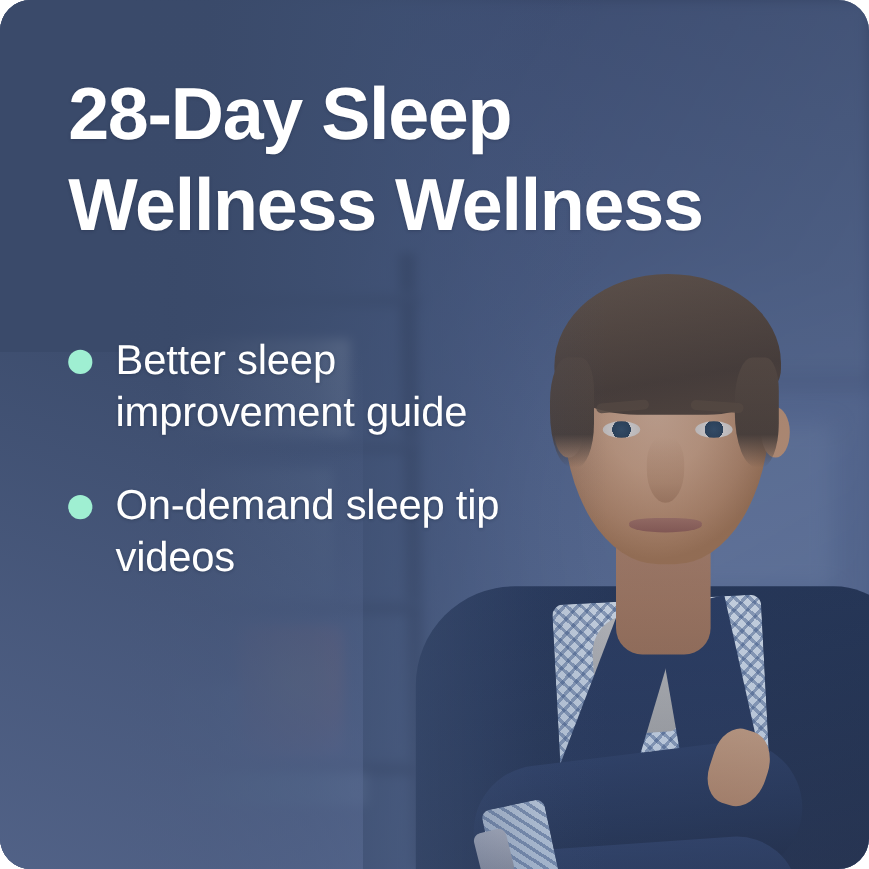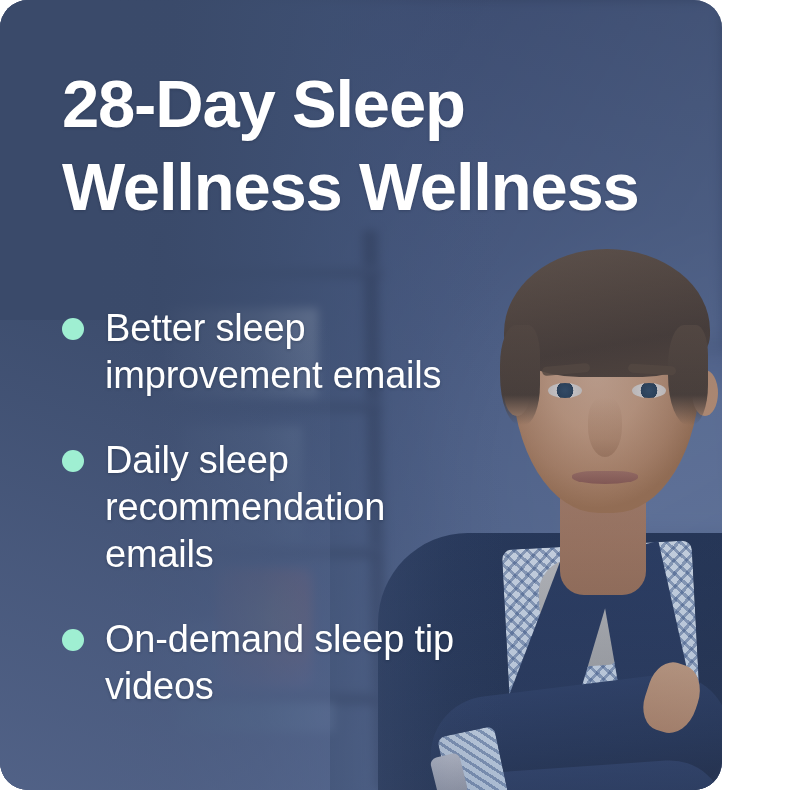--- a/index.html
+++ b/index.html
@@ -9,21 +9,21 @@
   }
   body {
     width: 790px;
     height: 790px;
     overflow: hidden;
     font-family: "Liberation Sans", sans-serif;
   }
 
   #promo-card {
     position: relative;
-    width: 722px;
+    width: 790px;
     height: 790px;
     border-radius: 28px;
     overflow: hidden;
     background: linear-gradient(168deg, #35456420 0%, #3a4a6a 0%, #44557b 45%, #4e608a 72%, #556891 100%);
     isolation: isolate;
   }
 
   
   .photo-layer {
     position: absolute;
@@ -323,25 +323,21 @@
 
   <div class="content">
     <h1 class="headline">
       <span class="hl-line">28-Day Sleep</span>
       <span class="hl-line">Wellness Wellness</span>
     </h1>
 
     <ul class="benefits">
       <li class="benefit">
         <span class="bullet-dot"></span>
-        <span>Better sleep improvement emails</span>
-      </li>
-      <li class="benefit">
-        <span class="bullet-dot"></span>
-        <span>Daily sleep recommendation emails</span>
+        <span>Better sleep improvement guide</span>
       </li>
       <li class="benefit">
         <span class="bullet-dot"></span>
         <span>On-demand sleep tip videos</span>
       </li>
     </ul>
   </div>
 
 </div>
 

